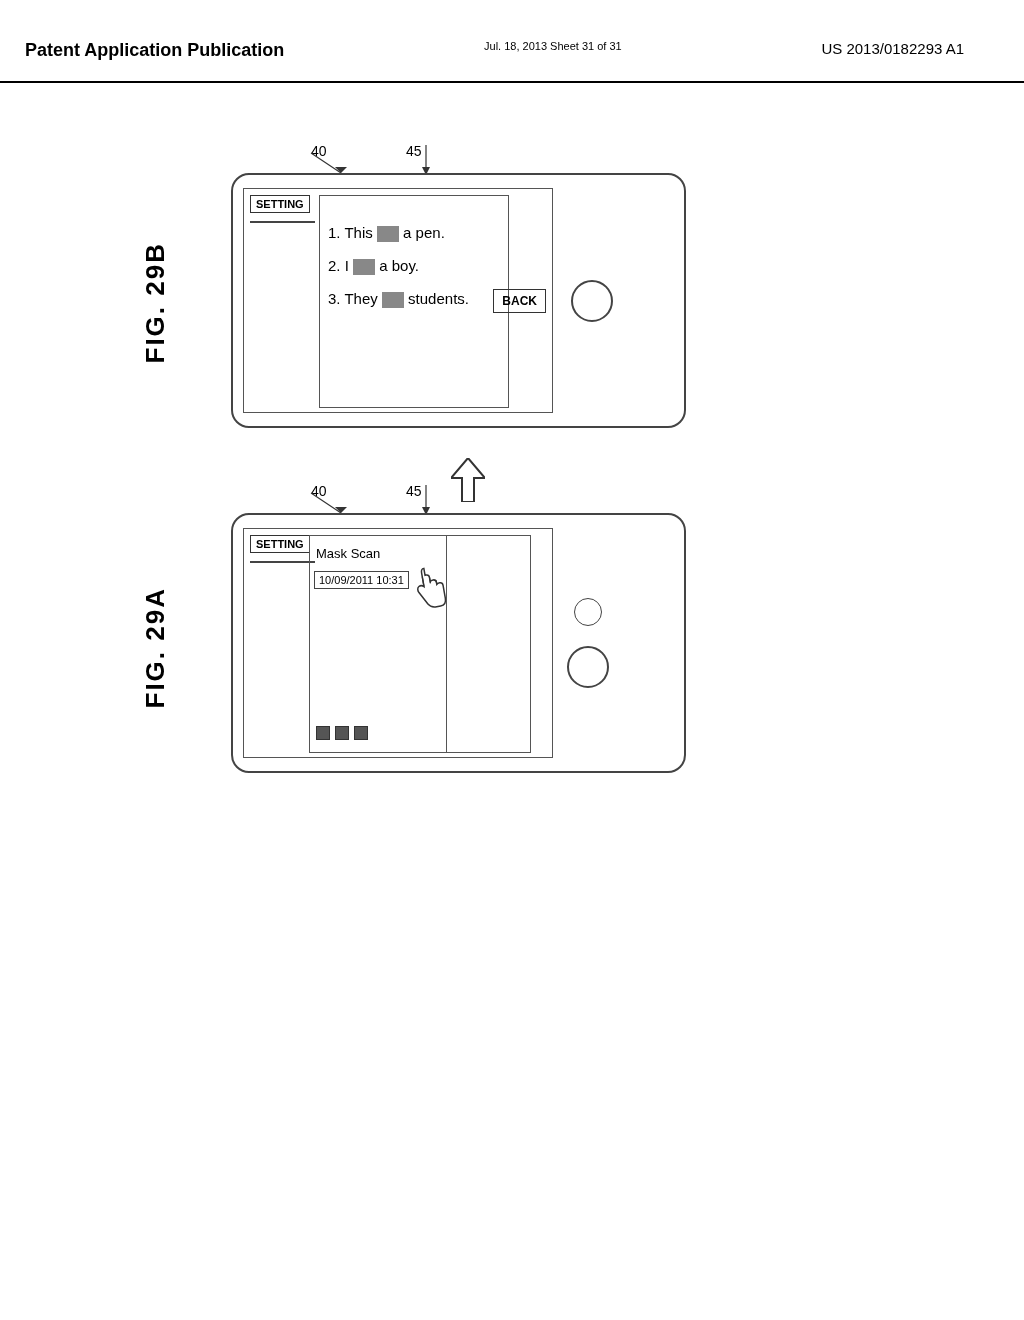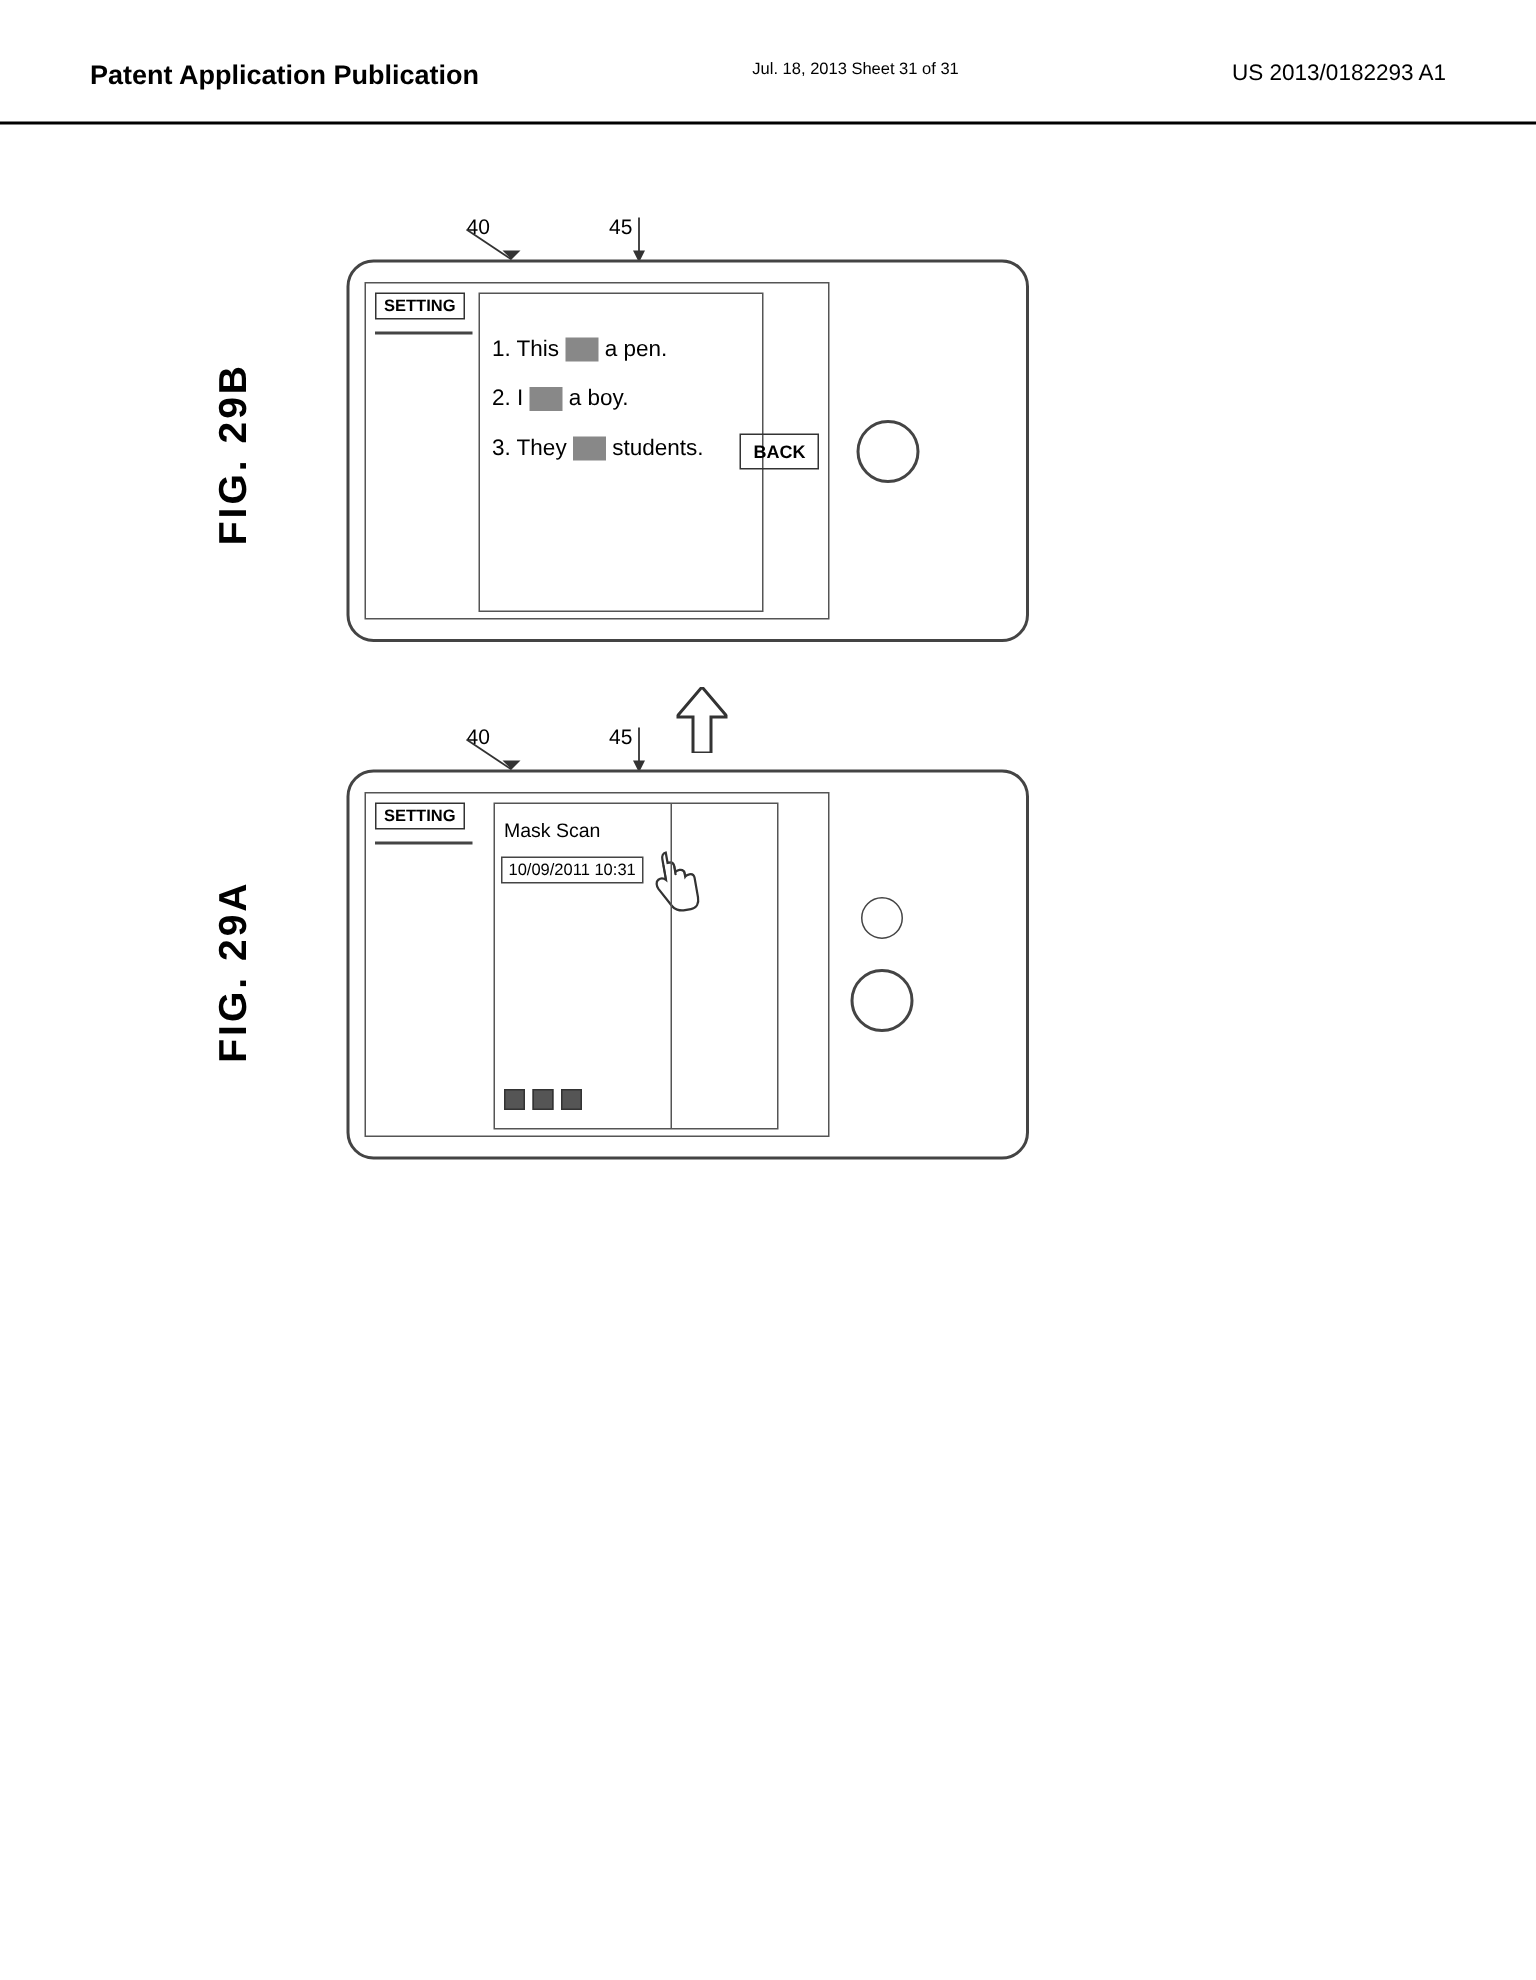--- a/index.html
+++ b/index.html
@@ -10,21 +10,21 @@
       font-family: 'Times New Roman', serif;
       position: relative;
       overflow: hidden;
     }
 
     
     .header {
       display: flex;
       justify-content: space-between;
       align-items: flex-start;
-      padding: 40px 60px 20px 60px;
+      padding: 40px 60px 20px 25px;
       border-bottom: 2px solid #000;
     }
     .header-left {
       font-size: 18px;
       font-weight: bold;
       font-family: Arial, sans-serif;
     }
     .header-center {
       font-size: 11px;
       font-family: Arial, sans-serif;
@@ -133,21 +133,21 @@
       </svg>
 
       <div style="position:absolute; top:10px; left:10px; width:455px; height:260px; border:2px solid #444; border-radius:18px; background:#fff; display:flex; align-items:center; padding:12px 10px;">
 
         <div style="position:relative; width:310px; height:230px; border:1.5px solid #555; background:#fff; flex-shrink:0;">
 
           <div style="position:absolute;top:6px;left:6px;border:1.5px solid #333;padding:2px 5px;font-size:11px;font-family:Arial,sans-serif;font-weight:bold;">SETTING</div>
 
           <div style="position:absolute;top:32px;left:6px;width:65px;height:1.5px;background:#444;"></div>
 
-          <div style="position:absolute;top:6px;left:85px;width:190px;height:218px;border:1.5px solid #555;text-align:center;">
+          <div style="position:absolute;top:6px;left:65px;width:222px;height:218px;border:1.5px solid #555;text-align:center;">
 
             <div style="position:absolute;top:10px;left:6px;font-size:13px;font-family:Arial,sans-serif;">Mask Scan</div>
 
             <div style="position:absolute;top:35px;left:4px;border:1px solid #444;padding:2px 4px;font-size:11px;font-family:Arial,sans-serif;">10/09/2011 10:31</div>
 
             <div style="position:absolute;top:30px;left:100px;font-size:32px;transform:rotate(-10deg);">
               
               <svg width="36" height="44" viewBox="0 0 36 44">
                 <path d="M18,2 C16,2 15,4 15,6 L15,20 C14,19 12,18 10,19 C8,20 8,23 9,25 L16,38 C17,40 20,42 24,42 L28,42 C32,42 34,39 34,35 L34,22 C34,20 33,19 31,19 C30,19 29,19 28,20 L28,18 C28,16 27,15 25,15 C24,15 23,15 22,16 L22,12 C22,10 21,9 19,9 C18.5,9 18,9 18,9 L18,6 C18,4 18,2 18,2Z" fill="none" stroke="#333" stroke-width="1.5"></path>
                 <line x1="15" y1="10" x2="15" y2="20" stroke="#333" stroke-width="1.2"></line>

